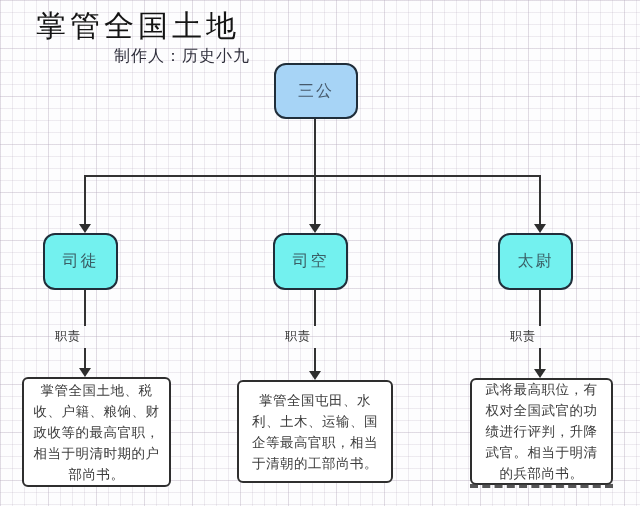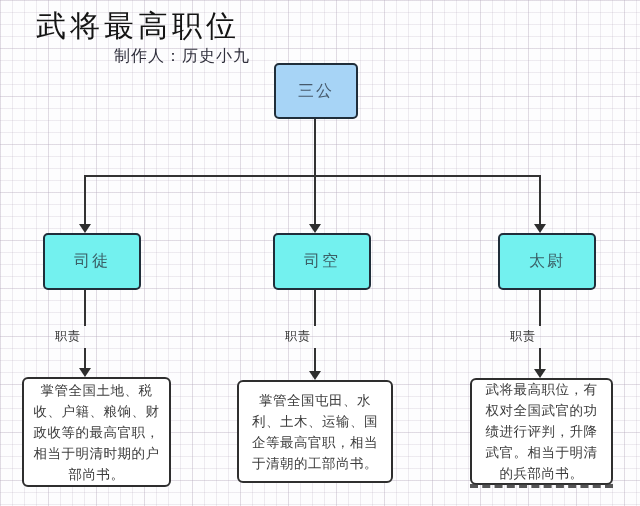--- a/index.html
+++ b/index.html
@@ -21,25 +21,25 @@
     font-family:"DejaVu Serif","Liberation Serif",serif;
     font-size:30px;letter-spacing:4px;color:#141414;font-weight:500;
     white-space:nowrap;
   }
   .subtitle{
     position:absolute;left:114px;top:46px;
     font-size:16px;letter-spacing:1px;color:#30303c;white-space:nowrap;
   }
   .node{
     position:absolute;display:flex;align-items:center;justify-content:center;
-    border:2px solid #202e3a;border-radius:5px;
+    border:2px solid #202e3a;border-radius:12px;
     font-size:16px;letter-spacing:2px;box-sizing:border-box;
   }
   .node-root{left:274px;top:63px;width:84px;height:56px;background:#a7d4f6;color:#46596b;}
-  .node-child{top:233px;width:98px;height:57px;background:#73f1ef;color:#3a5f66;}
+  .node-child{top:233px;width:75px;height:57px;background:#73f1ef;color:#3a5f66;}
   #node-situ{left:43px;}
   #node-sikong{left:273px;}
   #node-taiwei{left:498px;}
   .vline{position:absolute;width:2px;background:#333333;}
   .hline{position:absolute;height:2px;background:#333333;}
   .arrowhead{
     position:absolute;width:0;height:0;
     border-left:6px solid transparent;border-right:6px solid transparent;
     border-top:9px solid #2e2e2e;
   }
@@ -61,21 +61,21 @@
   .watermark-dashes{
     position:absolute;left:470px;top:484px;width:143px;height:0;
     border-top:4px dashed #3a3a3a;opacity:0.85;
   }
 </style>
 </head>
 <body>
 
 <div id="stage">
 
-  <div class="title">武将最高职位</div>
+  <div class="title">掌管全国土地</div>
   <div class="subtitle">制作人：历史小九</div>
 
   <div class="vline" style="left:314px;top:119px;height:57px;"></div>
   <div class="hline" style="left:84px;top:175px;width:457px;"></div>
 
   <div class="vline" style="left:84px;top:176px;height:49px;"></div>
   <div class="arrowhead" style="left:79px;top:224px;"></div>
 
   <div class="vline" style="left:314px;top:176px;height:49px;"></div>
   <div class="arrowhead" style="left:309px;top:224px;"></div>

